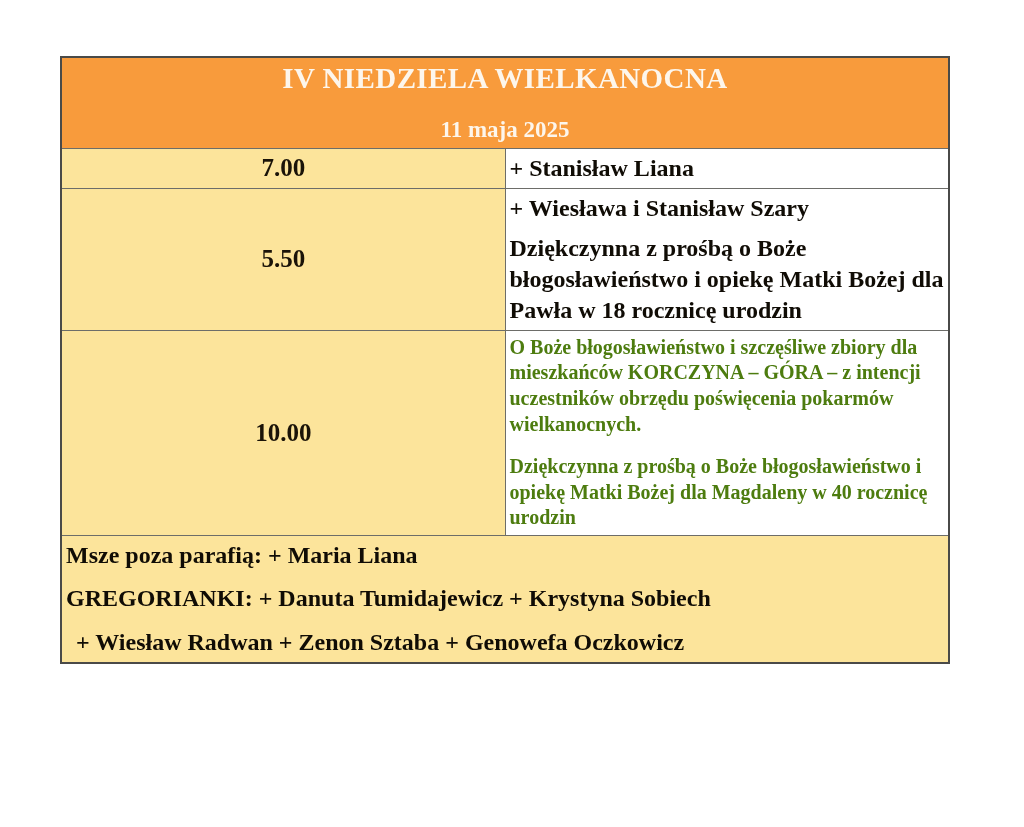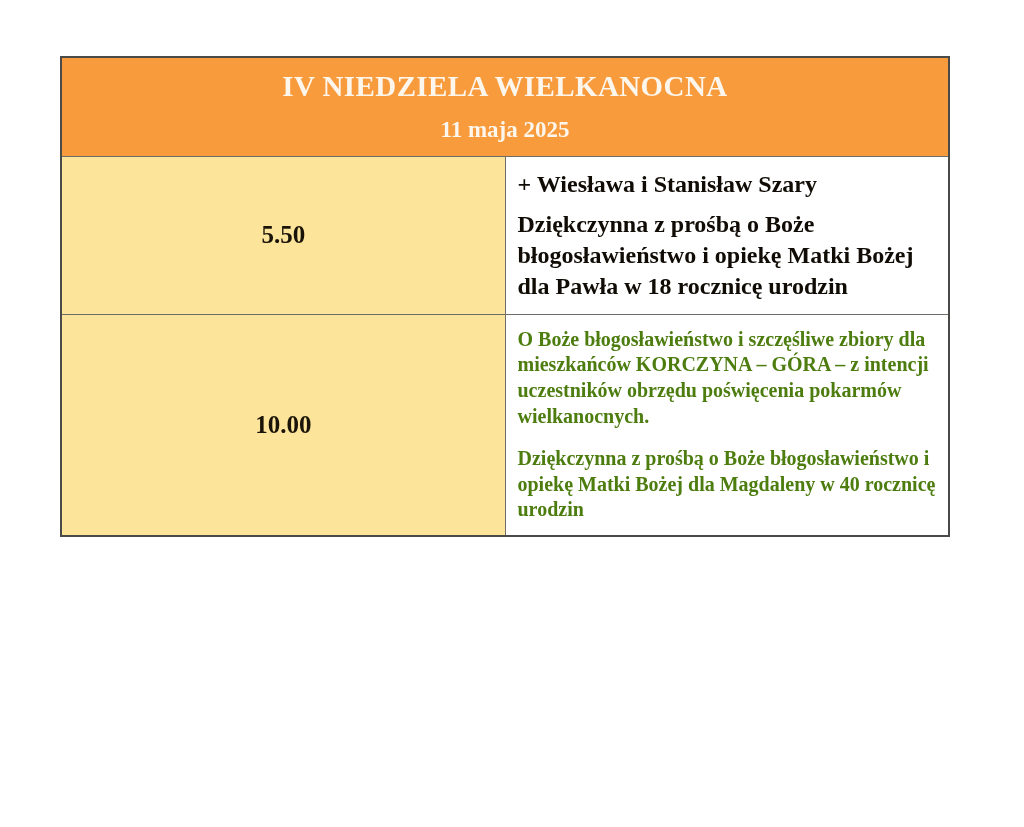--- a/index.html
+++ b/index.html
@@ -27,42 +27,42 @@
   table.mass-table {
     width: 890px;
     border-collapse: collapse;
     table-layout: fixed;
     border: 2px solid #4a4a48;
   }
 
   table.mass-table td {
     border: 1px solid #6d6d69;
     vertical-align: middle;
-    padding: 12px;
+    padding: 4px;
   }
 
   
   td.header-cell {
     background: #f89b3c;
     color: #fdf6ec;
     text-align: center;
     padding: 16px 10px 16px 10px;
     border-bottom: 2px solid #4a4a48;
   }
   .header-title {
     font-size: 29px;
     font-weight: bold;
     letter-spacing: 0.4px;
     line-height: 1.15;
     white-space: nowrap;
   }
   .header-subtitle {
     font-size: 23px;
     font-weight: bold;
-    margin-top: 14px;
+    margin-top: 22px;
     line-height: 1.15;
   }
 
   
   td.time-cell {
     width: 104px;
     background: #fce49b;
     text-align: center;
     font-size: 25px;
     font-weight: bold;
@@ -122,35 +122,48 @@
   <table class="mass-table">
     <tbody>
 
       <tr>
         <td class="header-cell" colspan="2">
           <div class="header-title">IV NIEDZIELA WIELKANOCNA</div>
           <div class="header-subtitle">11  maja 2025</div>
         </td>
       </tr>
 
+      <tr>
+        <td class="time-cell">7.00</td>
+        <td class="intention-cell">
+          <div class="intention-line">+ Stanisław Liana</div>
+        </td>
+      </tr>
 
       <tr>
         <td class="time-cell">5.50</td>
         <td class="intention-cell">
           <div class="intention-line">+ Wiesława i Stanisław Szary</div>
           <div class="intention-line">Dziękczynna z prośbą o Boże błogosławieństwo i opiekę Matki Bożej dla Pawła w 18 rocznicę urodzin</div>
         </td>
       </tr>
 
       <tr>
         <td class="time-cell">10.00</td>
         <td class="intention-cell">
           <div class="intention-para">O Boże błogosławieństwo i szczęśliwe zbiory dla mieszkańców KORCZYNA – GÓRA – z intencji uczestników obrzędu poświęcenia pokarmów wielkanocnych.</div>
           <div class="intention-para">Dziękczynna z prośbą o Boże błogosławieństwo i opiekę Matki Bożej dla Magdaleny w 40 rocznicę urodzin</div>
         </td>
       </tr>
 
 
 
+      <tr>
+        <td class="footer-cell" colspan="2">
+          <div class="footer-line">Msze poza parafią:    + Maria Liana</div>
+          <div class="footer-line">GREGORIANKI:   + Danuta Tumidajewicz    + Krystyna Sobiech</div>
+          <div class="footer-line indented"> + Wiesław Radwan     + Zenon Sztaba    + Genowefa Oczkowicz</div>
+        </td>
+      </tr>
 
     </tbody>
   </table>
 </div>
 
 </body></html>

